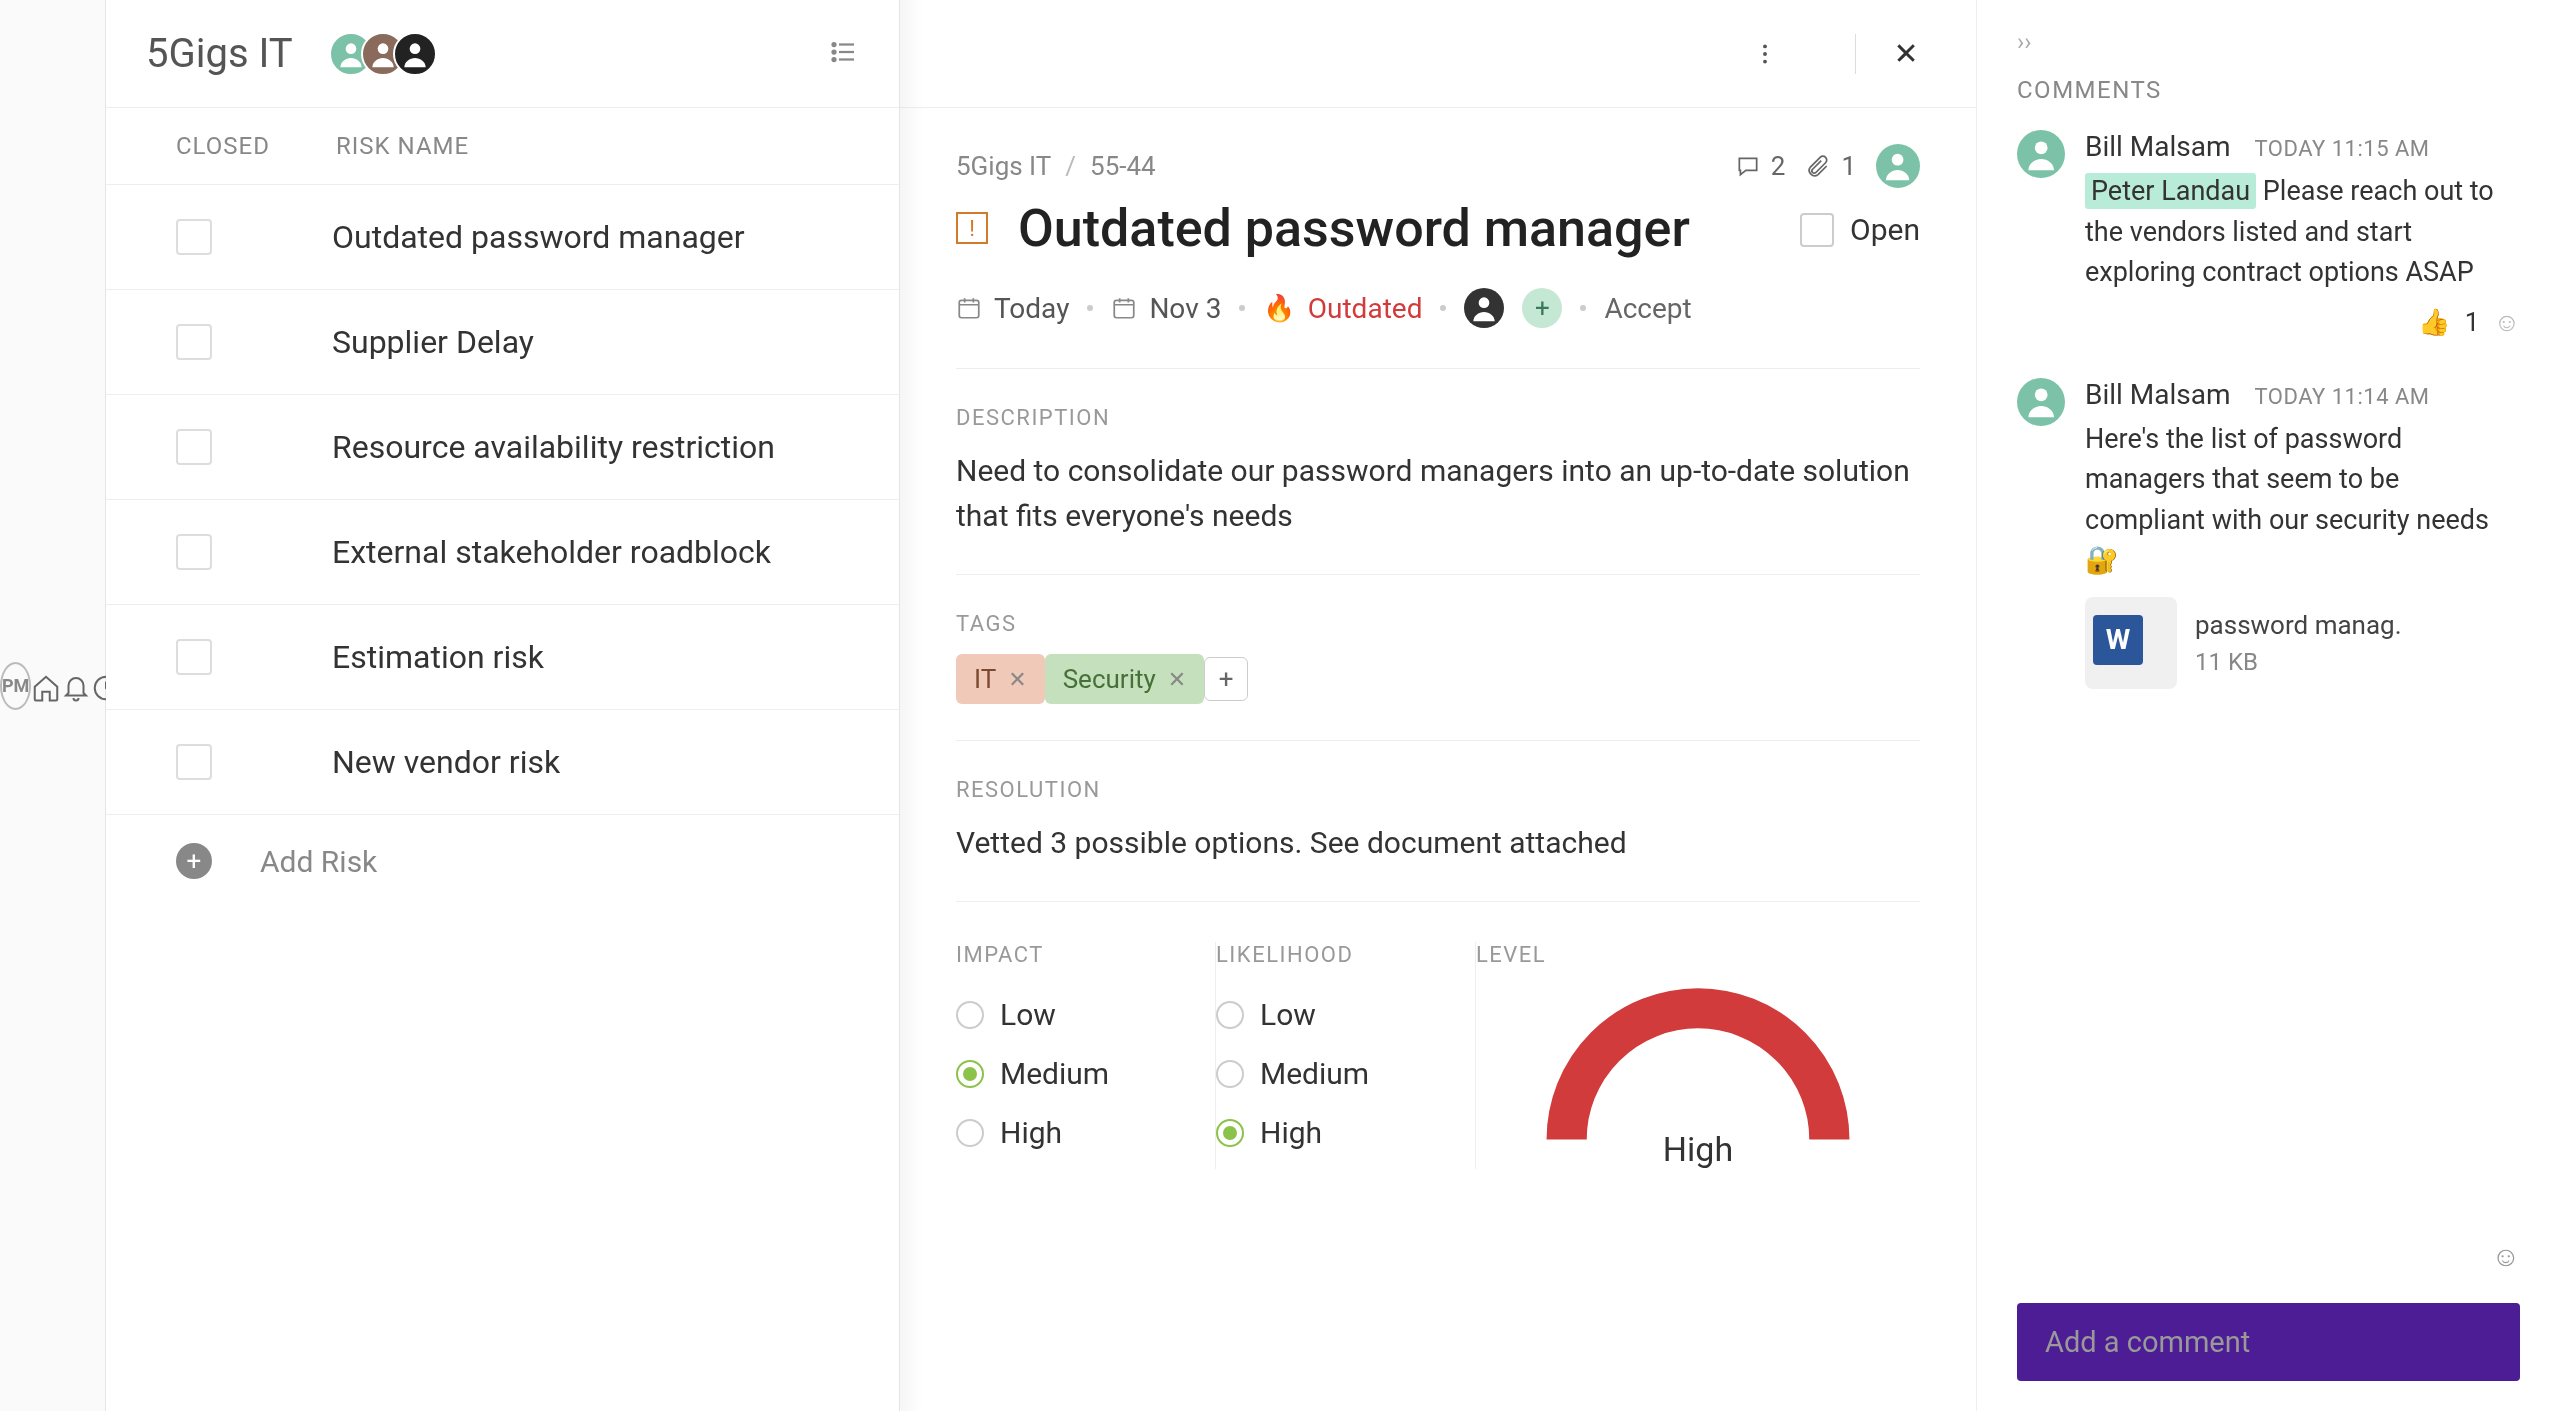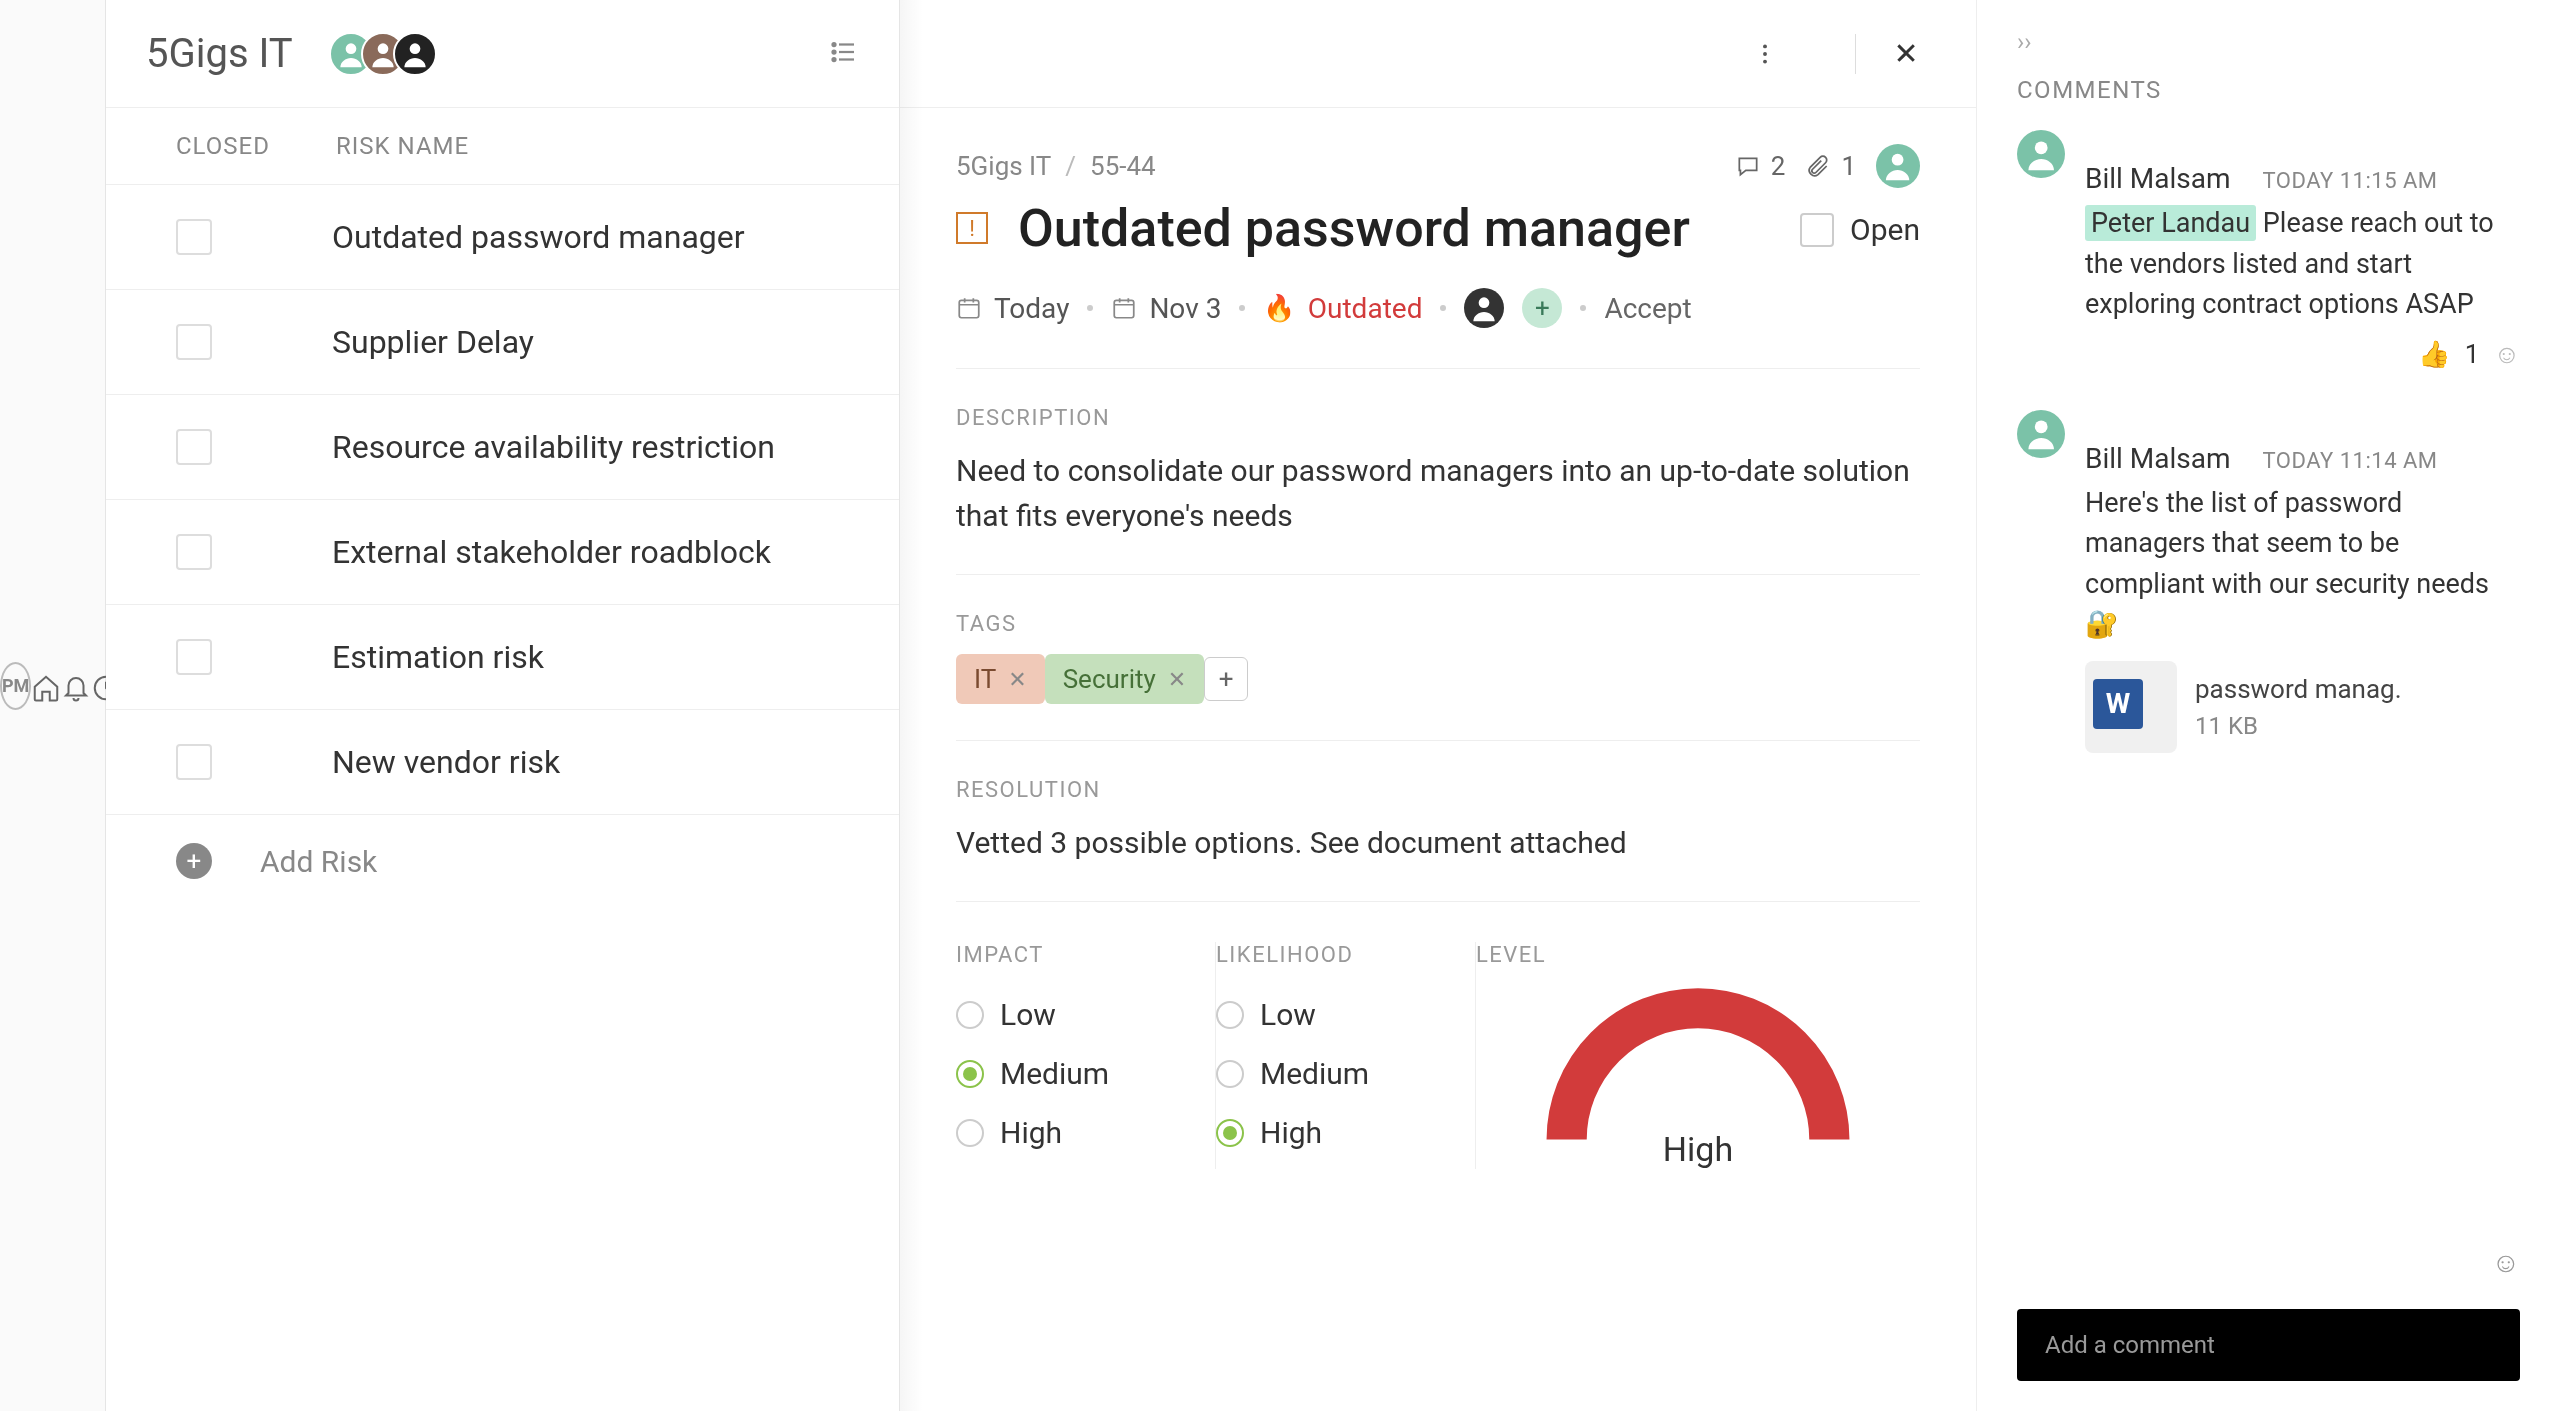--- a/index.html
+++ b/index.html
@@ -96,34 +96,34 @@
 
 
 .comments { width: 584px; border-left:1px solid #eee; display:flex; flex-direction:column; background:#fff;}
 .comments-head { padding:28px 40px 20px; display:flex; align-items:center; }
 .collapse-ic { color:#aaa; font-size:24px; margin-right:20px; cursor:pointer;}
 .comments-title { font-size:24px; letter-spacing:1.5px; color:#888; }
 .comments-body { flex:1; overflow-y:auto; padding:10px 40px; }
 .comment { display:flex; gap:20px; margin-bottom:40px; }
 .comment-av { width:48px; height:48px; border-radius:50%; background:#7bc2a8; flex-shrink:0; display:flex; align-items:center; justify-content:center; overflow:hidden;}
 .comment-main { flex:1; }
-.comment-head { display:flex; align-items:baseline; gap:32px; margin-bottom:8px;margin-top:32px;}
+.comment-head { display:flex; align-items:baseline; gap:24px; margin-bottom:8px;}
 .comment-author { font-size:28px; color:#333; }
 .comment-time { font-size:22px; color:#888; letter-spacing:0.5px;}
 .comment-text { font-size:27px; color:#333; line-height:1.5; }
 .mention { background:#b9ebd9; padding:2px 6px; border-radius:3px; }
 .reactions { display:flex; gap:14px; align-items:center; justify-content:flex-end; margin-top:14px; font-size:26px;}
 .attach { display:flex; gap:18px; align-items:center; margin-top:16px; }
 .doc-icon { width:92px; height:92px; background:#f0f0f0; border-radius:8px; display:flex; align-items:center; justify-content:center; position:relative;}
 .doc-icon .w { width:50px; height:50px; background:#2b579a; color:#fff; font-weight:700; font-size:28px; display:flex; align-items:center; justify-content:center; border-radius:4px; position:absolute; left:8px; top:18px;}
 .attach-meta { font-size:26px; color:#444; }
 .attach-size { font-size:24px; color:#888; margin-top:8px;}
 .comments-foot { padding:20px 40px 30px; display:flex; justify-content:flex-end;}
 .smile { font-size:28px; color:#999; cursor:pointer;}
-.comment-input { margin:0 40px 30px; background:#000000; padding:22px 28px; font-size:24px; color:#999; border-radius:4px; cursor:text;}
+.comment-input { margin:0 40px 30px; background:#4c1d95; padding:22px 28px; font-size:29px; color:#999; border-radius:4px; cursor:text;}
 
 
 .person-svg { width:80%; height:80%; }
 
 </style>
 </head>
 <body>
 
 <div class="rail">
   <div class="rail-logo">PM</div>

